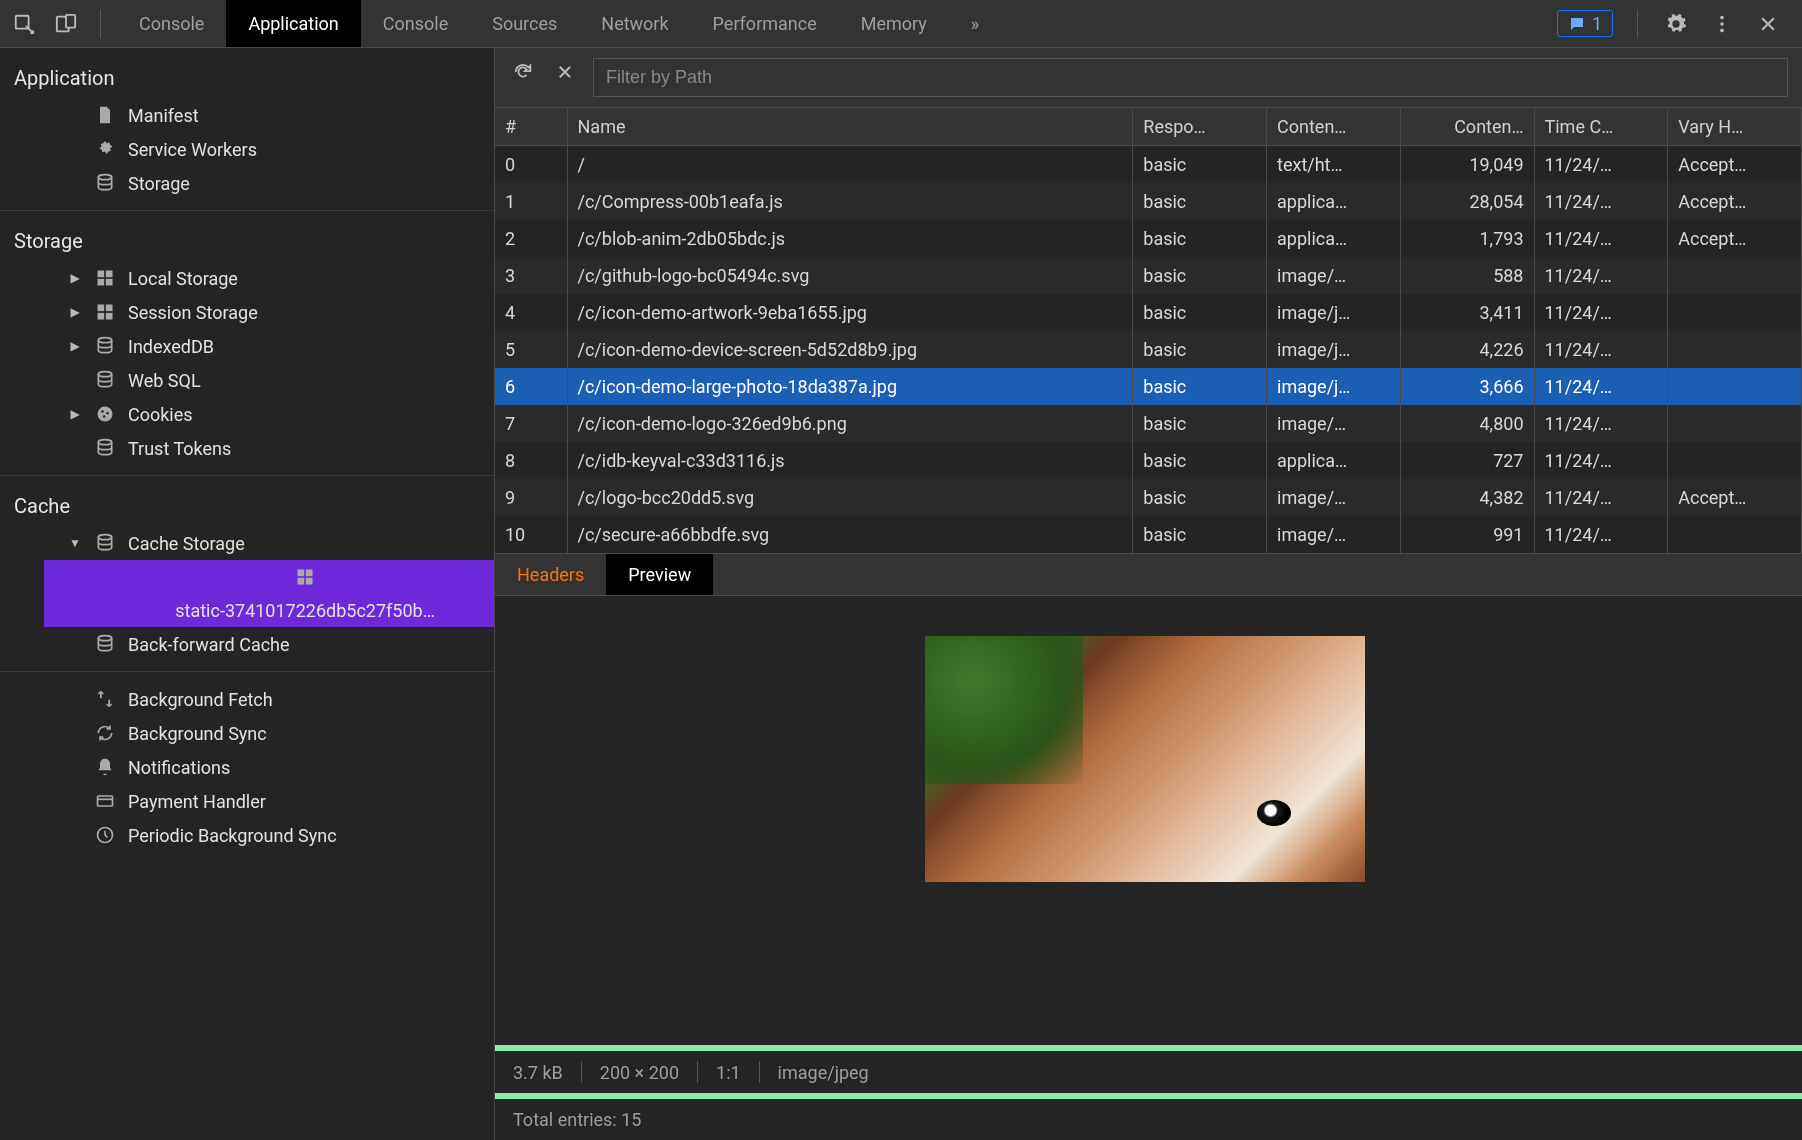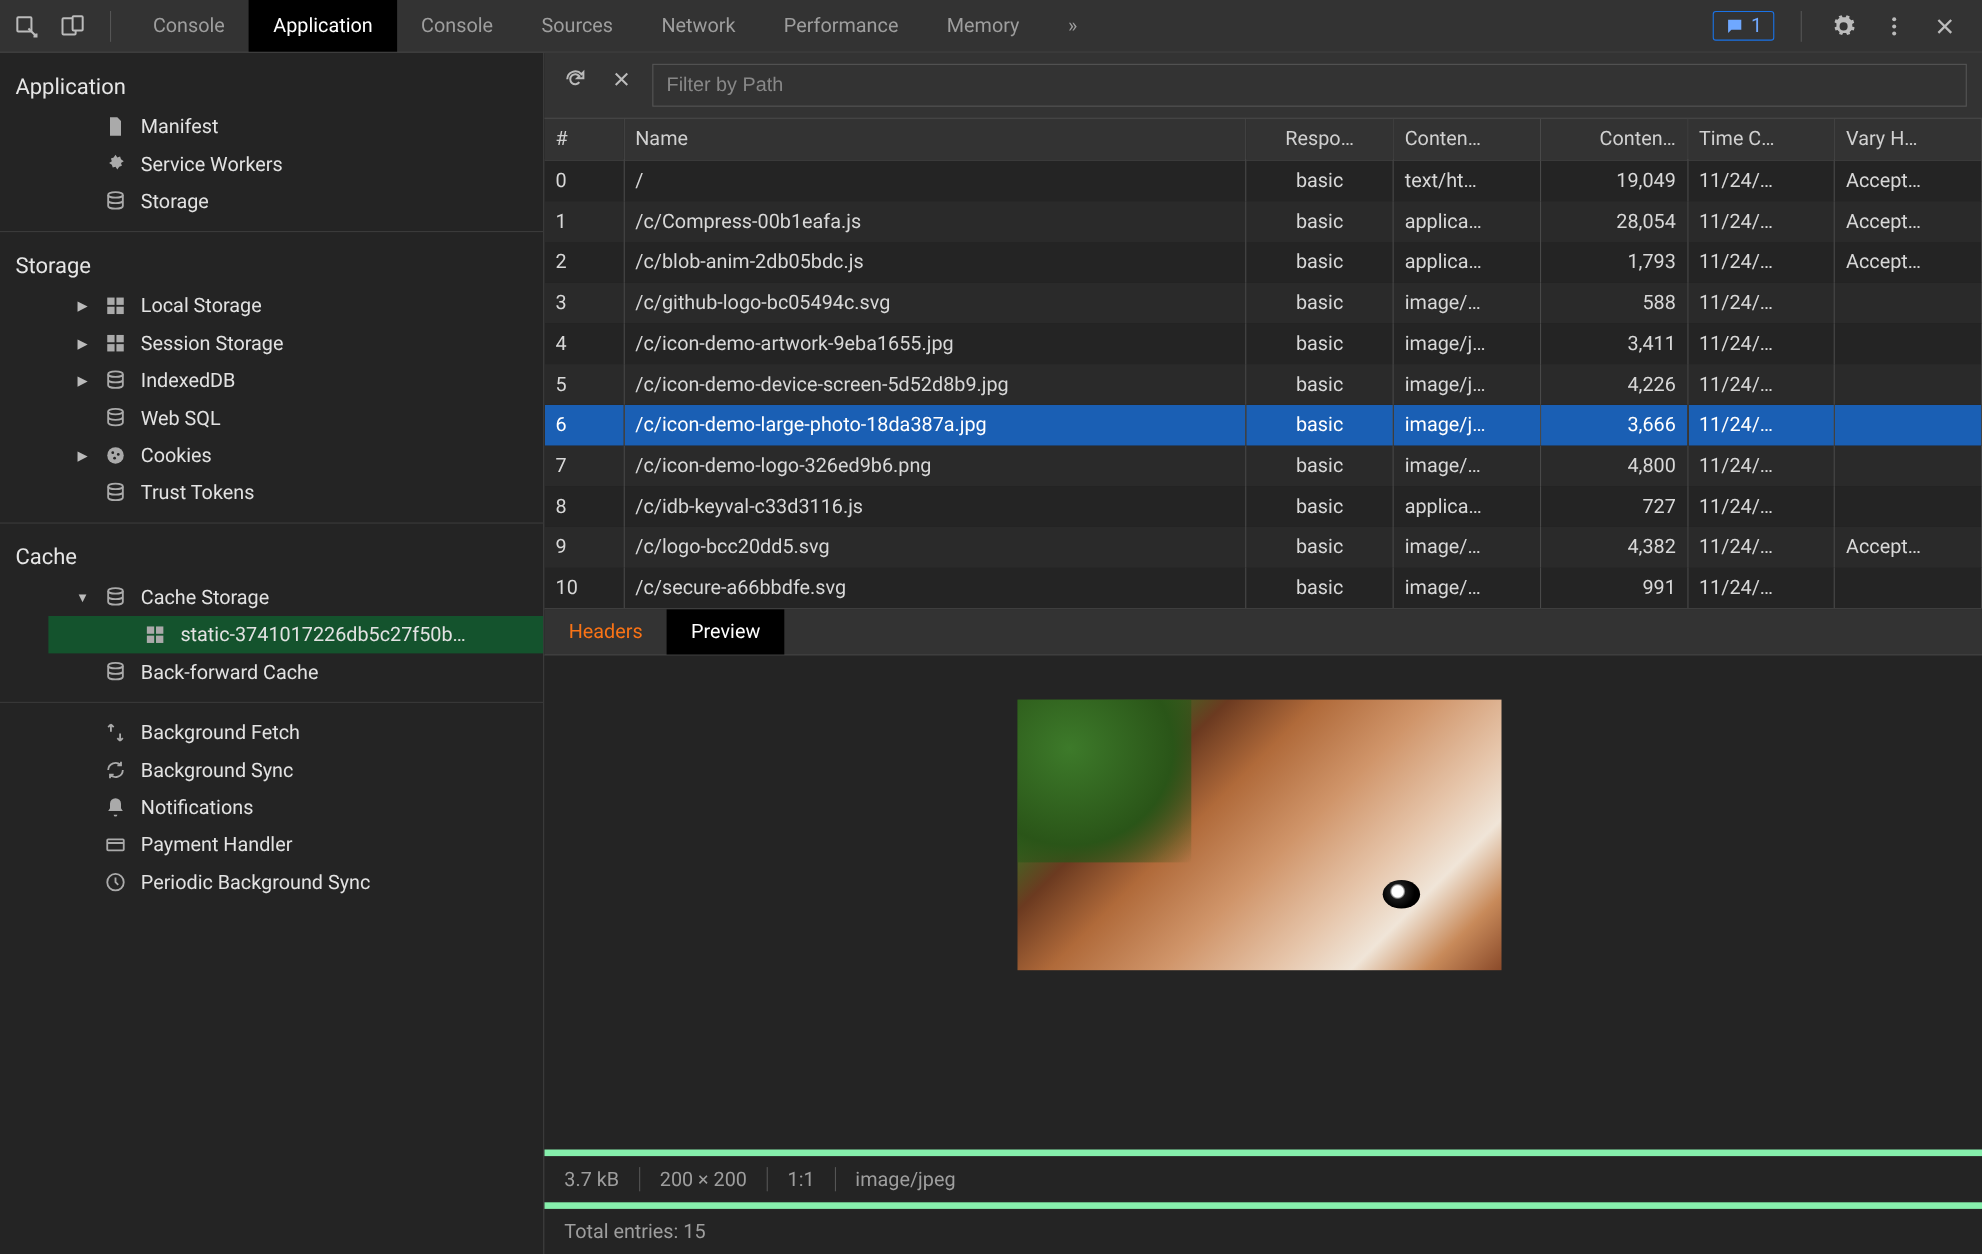--- a/index.html
+++ b/index.html
@@ -54,21 +54,21 @@
 .sb-section { border-bottom: 1px solid #3a3a3a; padding-bottom: 10px; margin-bottom: 10px; }
 .sb-heading { padding: 8px 14px; color: #e6e6e6; font-size: 20px; }
 .sb-item {
   display: flex; align-items: center; gap: 12px;
   padding: 6px 14px 6px 50px;
   cursor: pointer;
   color: #e2e2e2;
   margin-left: 44px;
 }
 .sb-item .tri { width: 14px; margin-left: -26px; color: #bbb; font-size: 12px; display:inline-flex; justify-content:center; }
-.sb-item.selected { background: #14532d; }
+.sb-item.selected { background: #6d28d9; flex-direction: column; }
 .sb-sub { padding-left: 86px; }
 .sb-icon { width: 22px; height: 22px; display: inline-flex; align-items: center; justify-content: center; color: #aaa; }
 
 
 .right { flex: 1; display: flex; flex-direction: column; background: #242424; }
 
 
 .filter-row {
   display: flex; gap: 14px;
   padding: 10px 14px;
@@ -89,21 +89,21 @@
   text-align: left; padding: 8px 10px;
   border-right: 1px solid #494949;
   white-space: nowrap; overflow: hidden; text-overflow: ellipsis;
 }
 th { background: #333333; border-bottom: 1px solid #4a4a4a; font-weight: normal; color: #d0d0d0; position: sticky; top: 0; }
 tbody tr { background: #2a2a2a; }
 tbody tr:nth-child(odd) { background: #242424; }
 tbody tr.selected td { background: #1a5fb4; color: #fff; }
 .col-num { width: 70px; }
 .col-name { width: 550px; }
-.col-resp { width: 130px; text-align: center; }
+.col-resp { width: 130px; text-align: left; }
 .col-ct { width: 130px; }
 .col-cl { width: 130px; text-align: right; }
 .col-tc { width: 130px; margin-left: 32px; }
 .col-vh { width: 130px; }
 
 
 .detail-tabs { display: flex; border-bottom: 1px solid #4a4a4a; background: #333333; }
 .detail-tab { padding: 10px 22px; color: #f97316; cursor: pointer; }
 .detail-tab.active { background: #000; color: #fff; }
 

